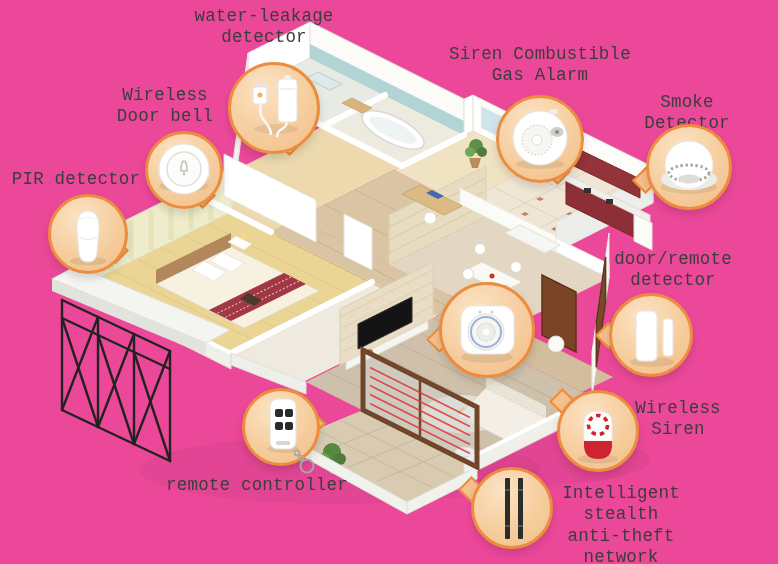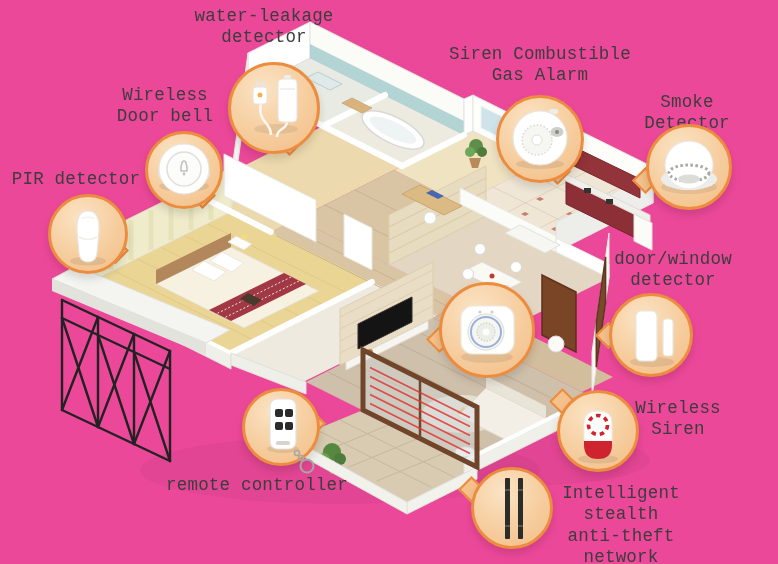--- a/index.html
+++ b/index.html
@@ -268,21 +268,21 @@
   </svg>
 
   <div class="label" style="left:264px;top:6px">water-leakage
 detector</div>
   <div class="label" style="left:165px;top:85px">Wireless
 Door bell</div>
   <div class="label" style="left:76px;top:169px">PIR detector</div>
   <div class="label" style="left:540px;top:44px">Siren Combustible
 Gas Alarm</div>
   <div class="label" style="left:687px;top:92px">Smoke Detector</div>
-  <div class="label" style="left:673px;top:249px">door/window
+  <div class="label" style="left:673px;top:249px">door/remote
 detector</div>
   <div class="label" style="left:678px;top:398px">Wireless
 Siren</div>
   <div class="label" style="left:257px;top:475px">remote controller</div>
   <div class="label" style="left:621px;top:483px">Intelligent stealth
 anti-theft network</div>
 
   <div class="device">
     <div class="tail" style="left:280px;top:133px"></div>
     <div class="bubble" style="left:228px;top:62px;width:86px;height:86px">

